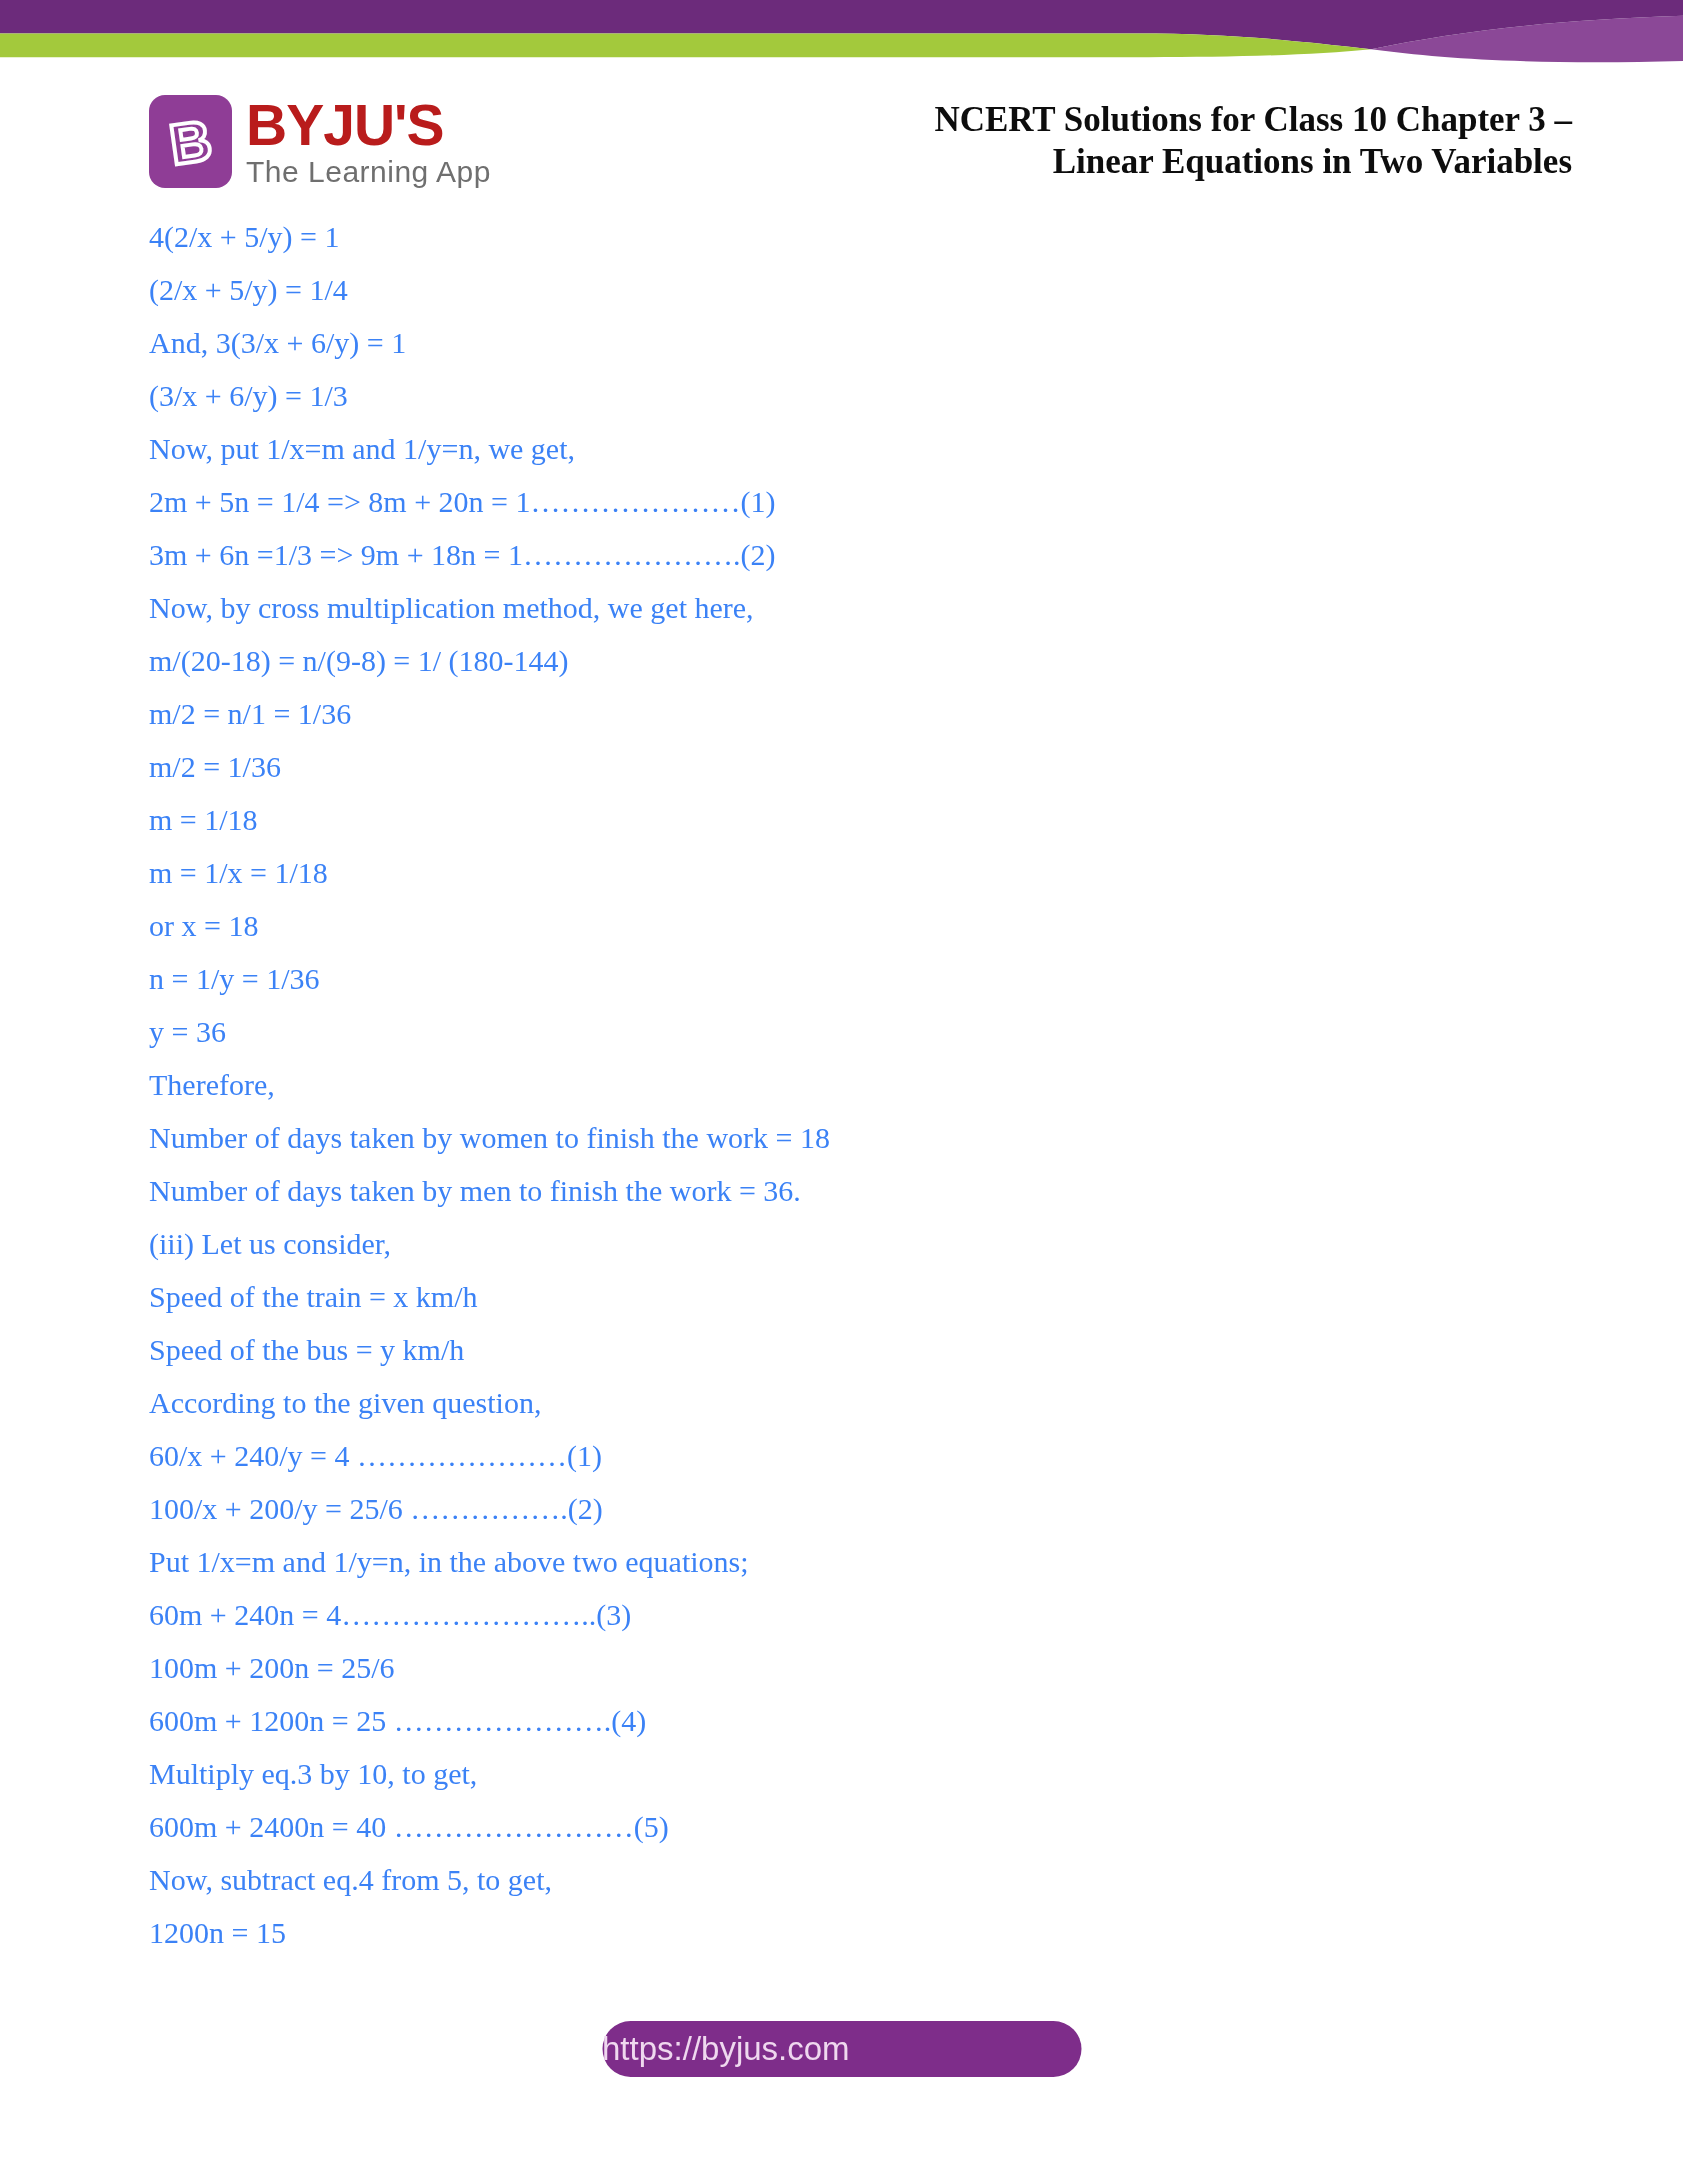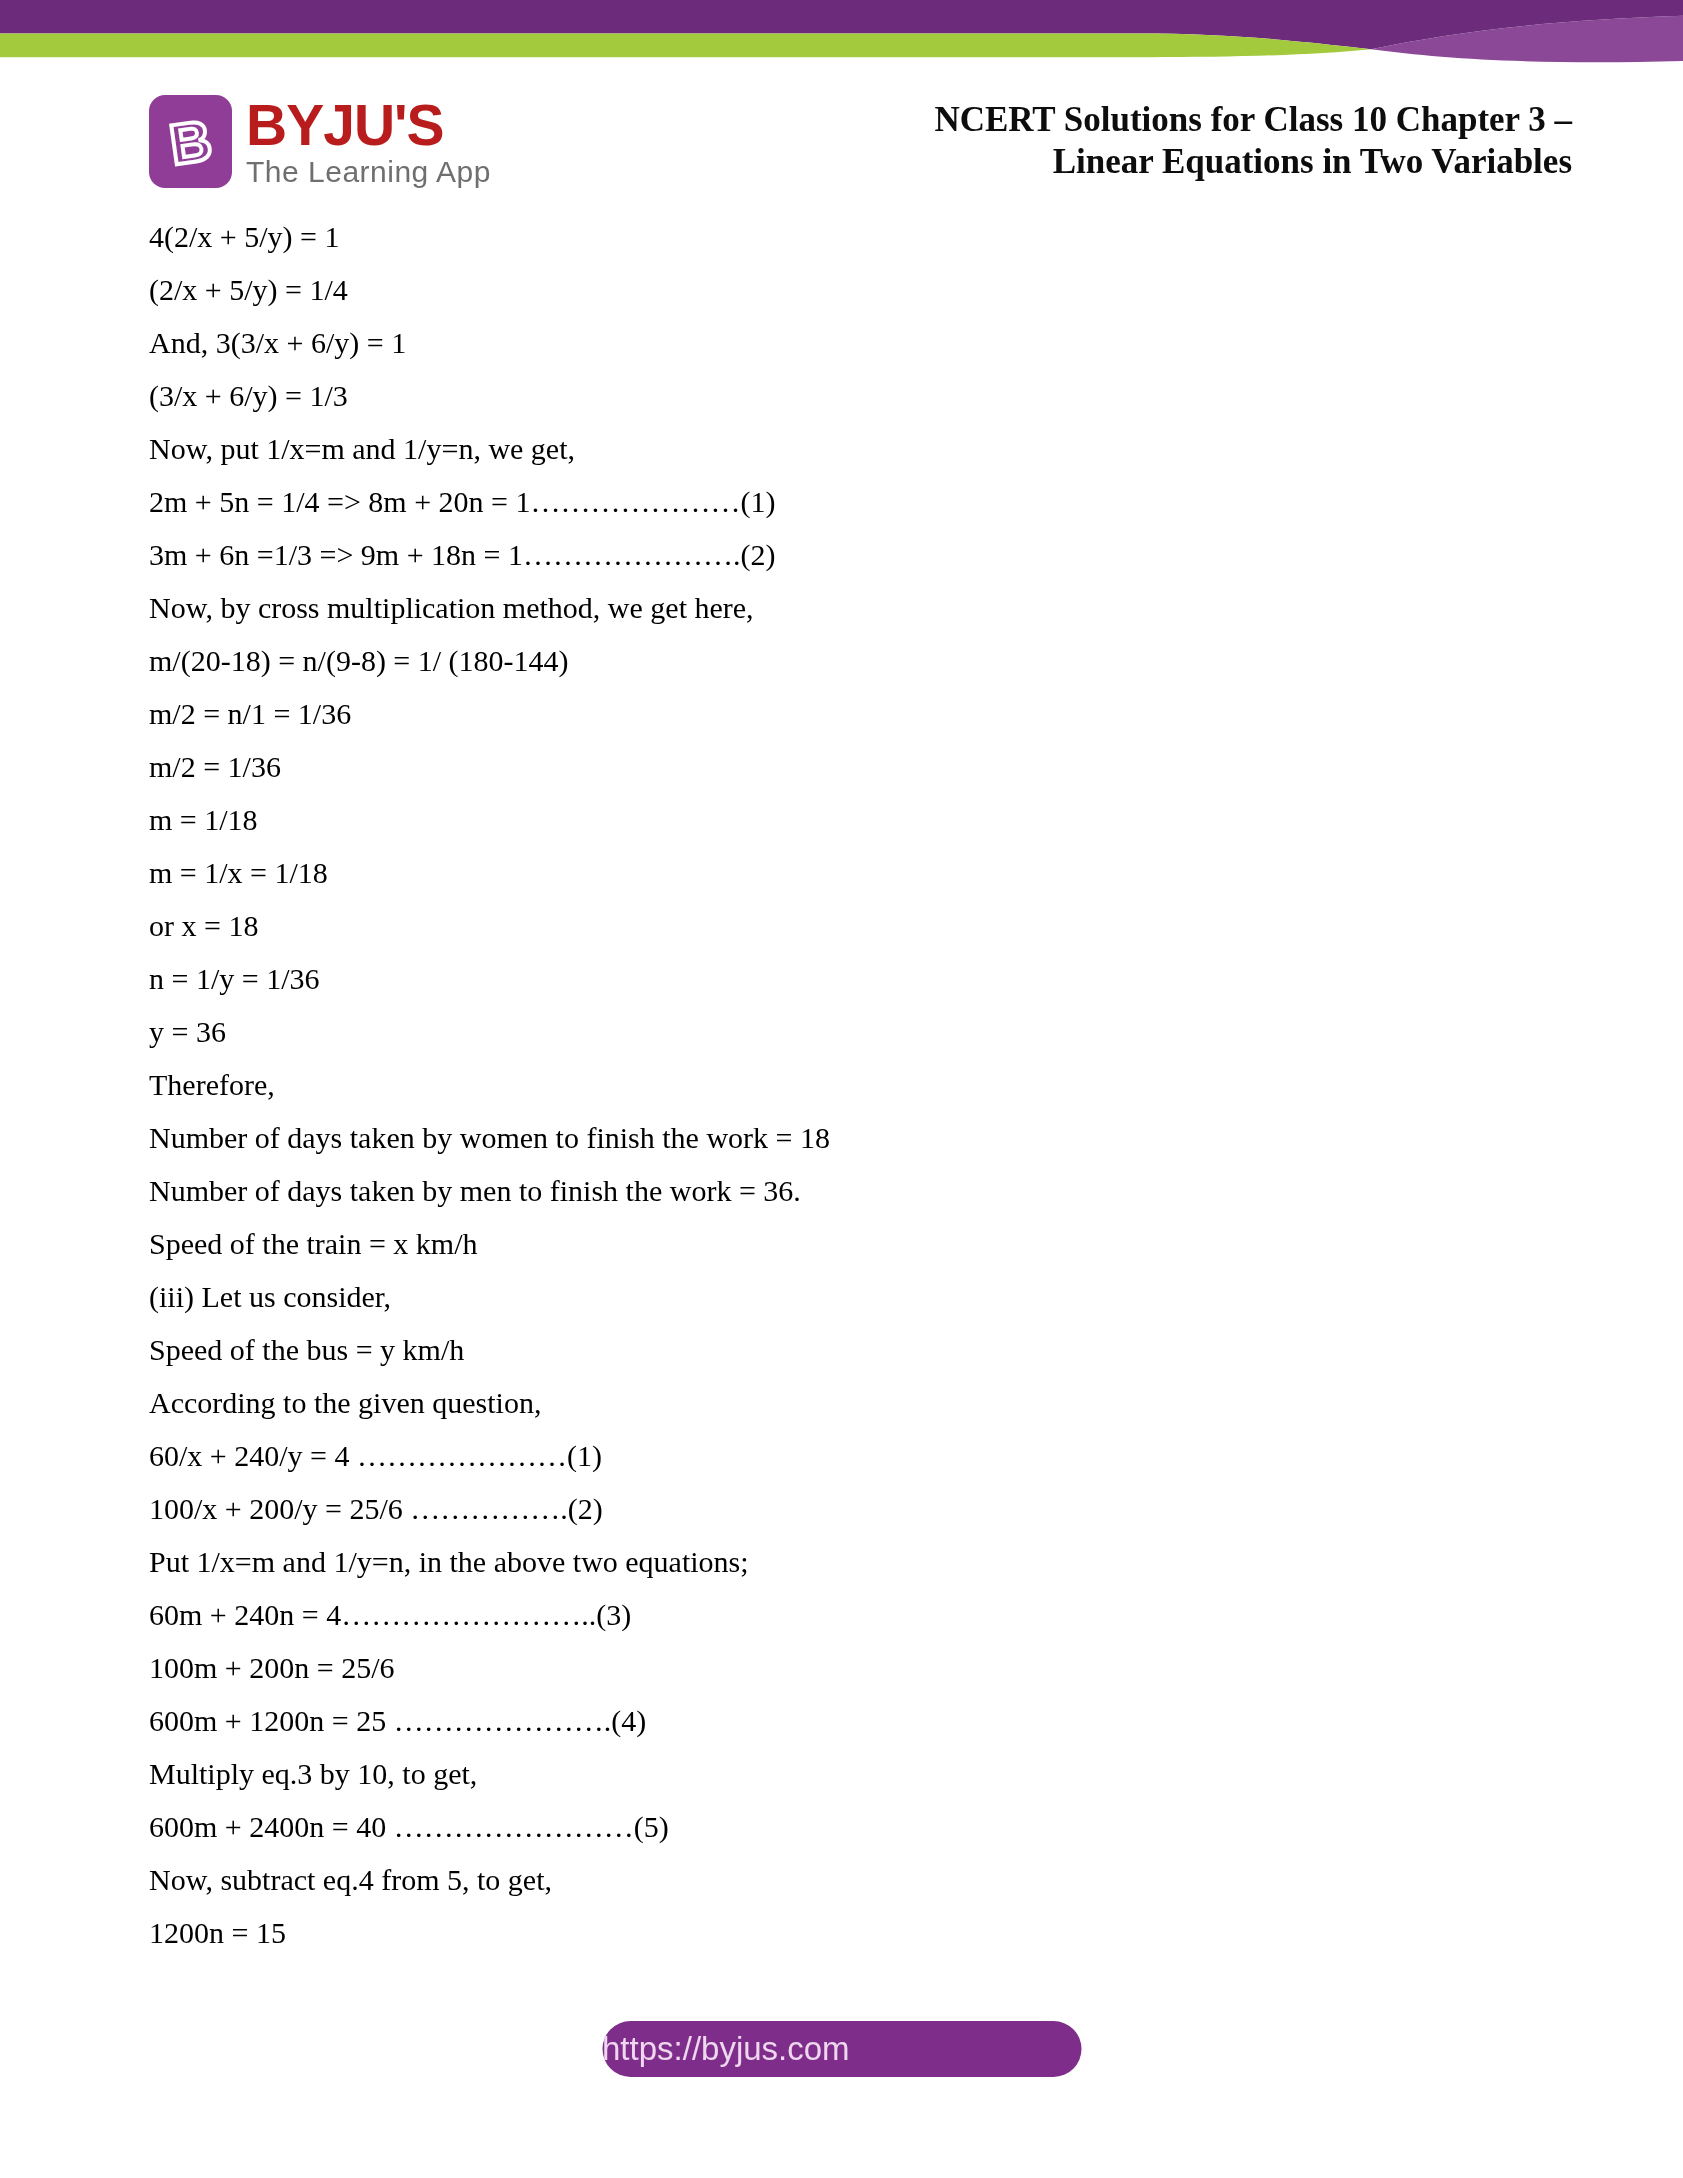--- a/index.html
+++ b/index.html
@@ -28,21 +28,21 @@
   
   .doc-title{
     position:absolute;top:99px;right:111px;text-align:right;
     font-weight:bold;font-size:35px;line-height:42px;color:#0d0d0d;
     font-family:"Liberation Serif",serif;
     margin-left:44px;
   }
   
   .content{
     position:absolute;top:210px;left:149px;right:119px;
-    font-size:30px;color:#000000;
+    font-size:30px;color:#3b82f6;
   }
   .content p{margin:0;line-height:53px;white-space:nowrap;}
   
   .url-pill{
     position:absolute;top:2021px;left:50%;transform:translateX(-50%);
     width:479px;height:56px;border-radius:29px;background:#7e2d8a;
     color:#efd8ef;font-family:"Liberation Sans",sans-serif;font-size:33px;
     line-height:56px;text-align:left;text-decoration:none;display:block;
   }
 </style>
@@ -87,22 +87,22 @@
       <p>m/2 = n/1 = 1/36</p>
       <p>m/2 = 1/36</p>
       <p>m = 1/18</p>
       <p>m = 1/x = 1/18</p>
       <p>or x = 18</p>
       <p>n = 1/y = 1/36</p>
       <p>y = 36</p>
       <p>Therefore,</p>
       <p>Number of days taken by women to finish the work = 18</p>
       <p>Number of days taken by men to finish the work = 36.</p>
+      <p>(iii) Let us consider,</p>
       <p>Speed of the train = x km/h</p>
-      <p>(iii) Let us consider,</p>
       <p>Speed of the bus = y km/h</p>
       <p>According to the given question,</p>
       <p>60/x + 240/y = 4 …………………(1)</p>
       <p>100/x + 200/y = 25/6 …………….(2)</p>
       <p>Put 1/x=m and 1/y=n, in the above two equations;</p>
       <p>60m + 240n = 4……………………..(3)</p>
       <p>100m + 200n = 25/6</p>
       <p>600m + 1200n = 25 ………………….(4)</p>
       <p>Multiply eq.3 by 10, to get,</p>
       <p>600m + 2400n = 40 ……………………(5)</p>

